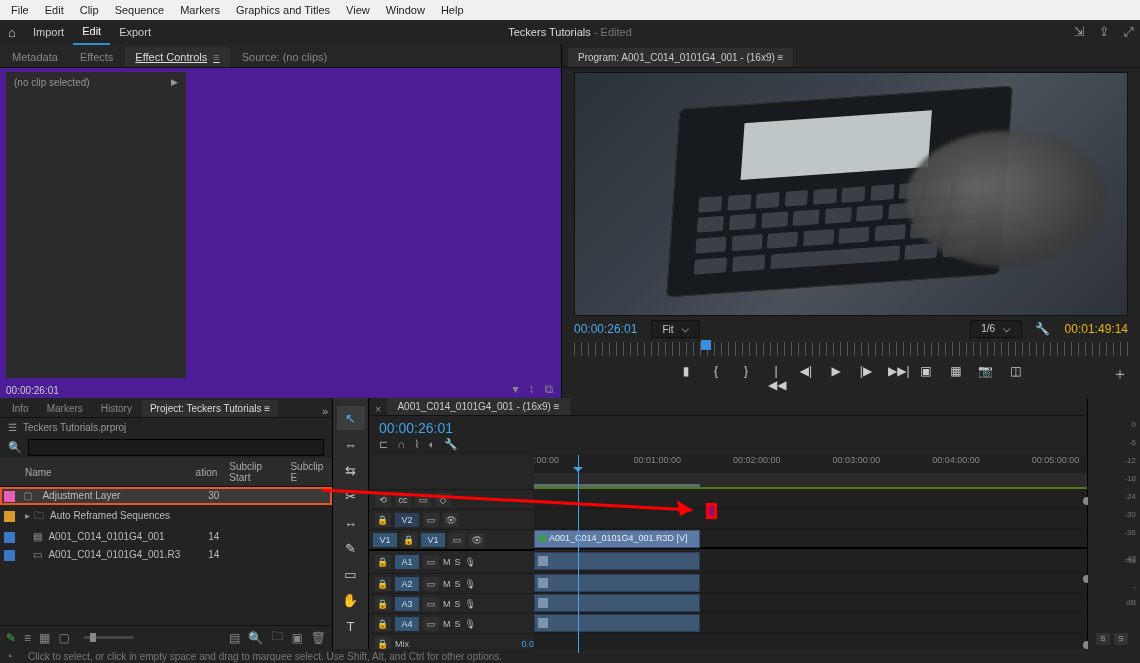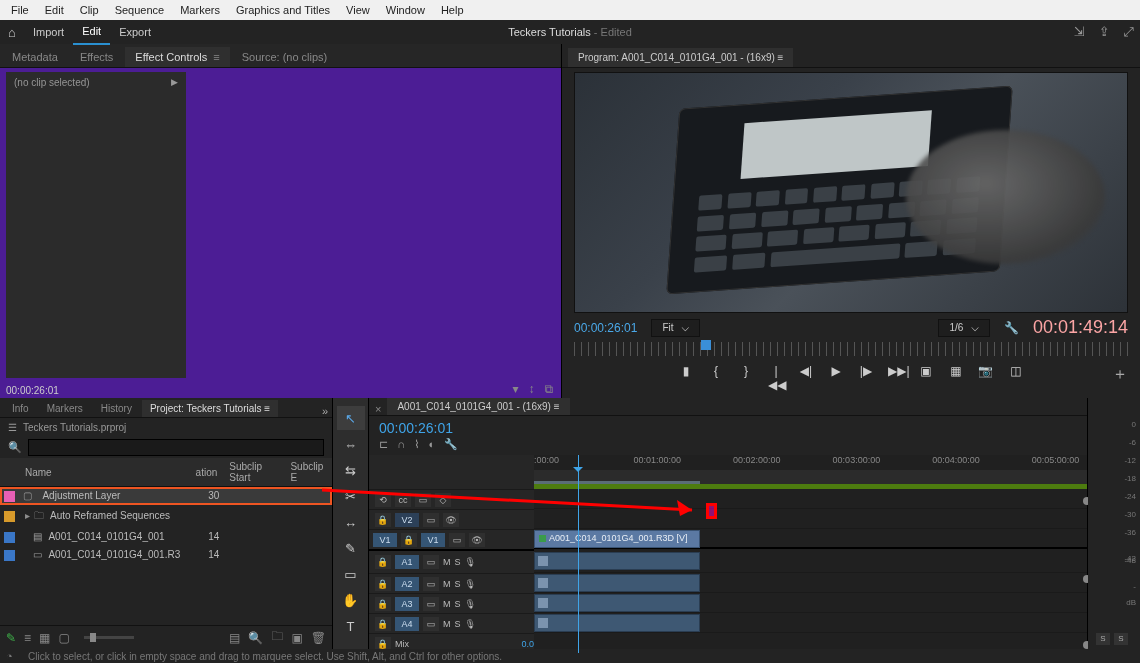--- a/index.html
+++ b/index.html
@@ -16,21 +16,21 @@
 .wsbar .tab.active { border-bottom: 2px solid #2a90d1; color: #fff; }
 .wsbar .center { position: absolute; left: 50%; transform: translateX(-50%); color: #ddd; }
 .wsbar .center .suffix { color: #777; }
 .wsbar .right { position: absolute; right: 6px; display: flex; gap: 14px; color: #999; font-size: 13px; }
 
 
 .upper { height: 354px; display: flex; background: #232323; }
 .left-panels { width: 562px; display: flex; flex-direction: column; border-right: 1px solid #000; }
 .panel-tabs { height: 24px; background: #262626; display: flex; align-items: flex-end; gap: 2px; padding-left: 2px; border-bottom: 1px solid #111; }
 .panel-tabs .ptab { padding: 4px 10px; color: #888; font-size: 11px; }
-.panel-tabs .ptab.active { background: #2f2f2f; color: #ddd; }
+.panel-tabs .ptab.active { background: #2f2f2f; color: #ddd; text-decoration: underline; }
 .panel-tabs .ptab .menuicon { margin-left: 6px; color: #888; }
 
 .ec-body { flex: 1; background: #4c1d95; position: relative; padding: 6px 0 0 22px; }
 .ec-left { width: 180px; background: #2b2b2b; border: 0; position: absolute; top: 4px; left: 6px; bottom: 20px; }
 .ec-left .strip { height: 20px; padding: 0 8px; display: flex; align-items: center; justify-content: space-between; color: #959595; font-size: 10px; }
 .ec-left .strip .arrow { font-size: 9px; color: #999; }
 .ec-tc { position: absolute; bottom: 2px; left: 6px; color: #ccc; font-size: 10px; }
 .ec-icons { position: absolute; bottom: 2px; right: 8px; display: flex; gap: 10px; color: #888; font-size: 12px; }
 
 .program { flex: 1; display: flex; flex-direction: column; background: #232323; }
@@ -43,21 +43,21 @@
 .tablet .kbrow div { flex: 1; background: #3a4046; border-radius: 2px; }
 .hand { position: absolute; right: 4%; top: 24%; width: 36%; height: 56%; background: radial-gradient(ellipse at 40% 40%, #6a6a6a 0%, #3a3a3a 70%, transparent 80%); border-radius: 50%; filter: blur(2px); opacity: 0.9; }
 
 .pg-footer { padding: 2px 12px 6px 12px; }
 .pg-info { display: flex; align-items: center; gap: 14px; }
 .pg-info .tc { color: #4aa8e8; font-size: 12px; }
 .pg-info .fit { background: #1e1e1e; padding: 2px 10px; border: 1px solid #111; color: #ccc; font-size: 10px; display: flex; gap: 8px; align-items: center; }
 .pg-info .spacer { flex: 1; }
 .pg-info .half { background: #1e1e1e; padding: 2px 10px; border: 1px solid #111; color: #ccc; font-size: 10px; display: flex; gap: 8px; }
 .pg-info .wrench { color: #999; font-size: 12px; }
-.pg-info .dur { color: #fca5a5; font-size: 18px; }
+.pg-info .dur { color: #eab308; font-size: 12px; }
 .pg-time { height: 14px; background: repeating-linear-gradient(to right,#555 0,#555 1px,transparent 1px,transparent 7px); margin-top: 4px; position: relative; }
 .pg-time .ph { position: absolute; top: -2px; left: 23%; width: 10px; height: 10px; background: #3a8fd8; }
 .pg-ctrls { display: flex; justify-content: center; gap: 14px; margin-top: 8px; color: #ccc; font-size: 12px; position: relative; }
 .pg-ctrls .ico { width: 16px; text-align: center; }
 .pg-ctrls .plus { position: absolute; right: 0; font-size: 16px; color: #aaa; }
 
 
 .lower { position: absolute; top: 398px; left: 0; right: 0; bottom: 14px; display: flex; background: #232323; }
 
 .proj { width: 333px; border-right: 1px solid #000; display: flex; flex-direction: column; }
@@ -86,21 +86,21 @@
 .timeline { flex: 1; display: flex; flex-direction: column; border-right: 1px solid #000; }
 .tl-tabs { height: 20px; display: flex; align-items: flex-end; padding-left: 6px; border-bottom: 1px solid #111; }
 .tl-tabs .ptab { padding: 3px 10px; color: #ccc; background: #2f2f2f; font-size: 10px; }
 .tl-tabs .x { margin-right: 6px; color: #888; }
 .tl-head { padding: 4px 10px; }
 .tl-head .tc { color: #3fa4e8; font-size: 14px; }
 .tl-head .icons { color: #999; font-size: 11px; margin-top: 2px; display: flex; gap: 9px; }
 .tl-body { flex: 1; display: flex; }
 .tl-hdrcol { width: 165px; background: #262626; }
 .tl-tracks { flex: 1; position: relative; background: #202020; }
-.ruler { height: 34px; position: relative; border-bottom: 5px solid #4d7c0f; text-decoration: underline; }
+.ruler { height: 34px; position: relative; border-bottom: 2px solid #4d7c0f; text-decoration: underline; }
 .ruler .tick { position: absolute; top: 0; color: #888; font-size: 9px; }
 .ruler .base { position: absolute; left: 0; right: 0; bottom: 0; height: 14px; background: #2b2b2b; }
 .ruler .wa { position: absolute; bottom: 0; height: 3px; background: #5a6d76; }
 .playhead { position: absolute; top: 0; bottom: 0; width: 1px; background: #3fa4e8; z-index: 5; }
 .playhead::before { content: ""; position: absolute; top: 12px; left: -5px; border: 5px solid transparent; border-top-color: #3fa4e8; }
 
 .trackrow { height: 20px; display: flex; align-items: center; gap: 4px; padding-left: 6px; border-top: 1px solid #1a1a1a; font-size: 9px; color: #bbb; }
 .trackrow .cell { width: 16px; height: 14px; display: flex; align-items: center; justify-content: center; background: #2f2f2f; }
 .trackrow .lbl { width: 24px; height: 14px; background: #355574; color: #cde; text-align: center; line-height: 14px; font-size: 9px; }
 .trackrow .lbl.vdark { background: #2c4058; }

